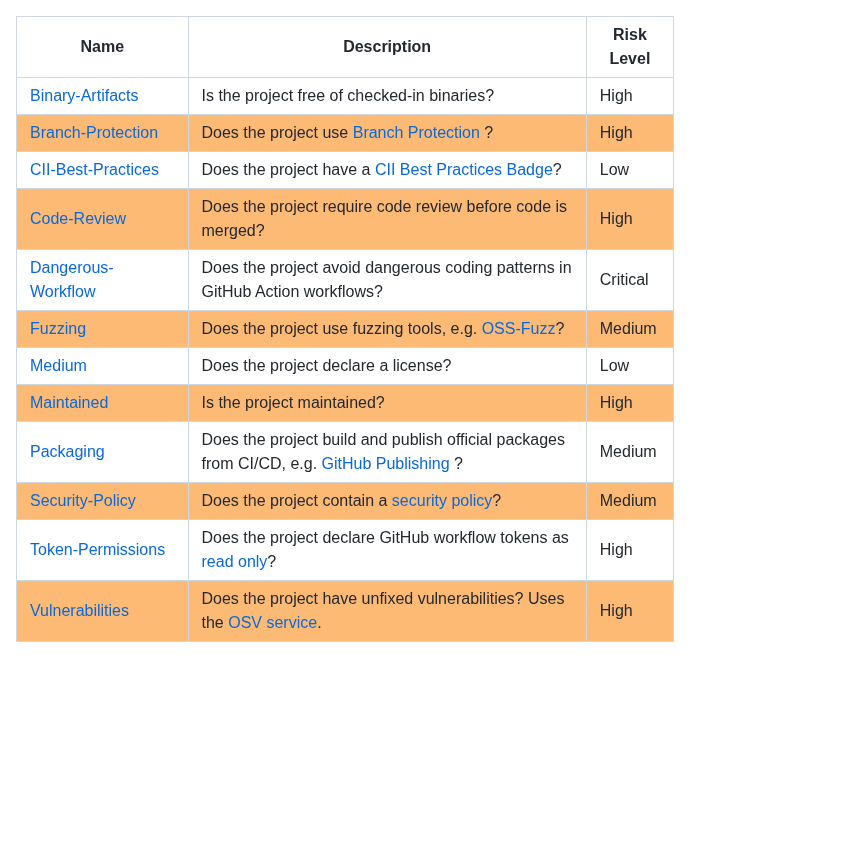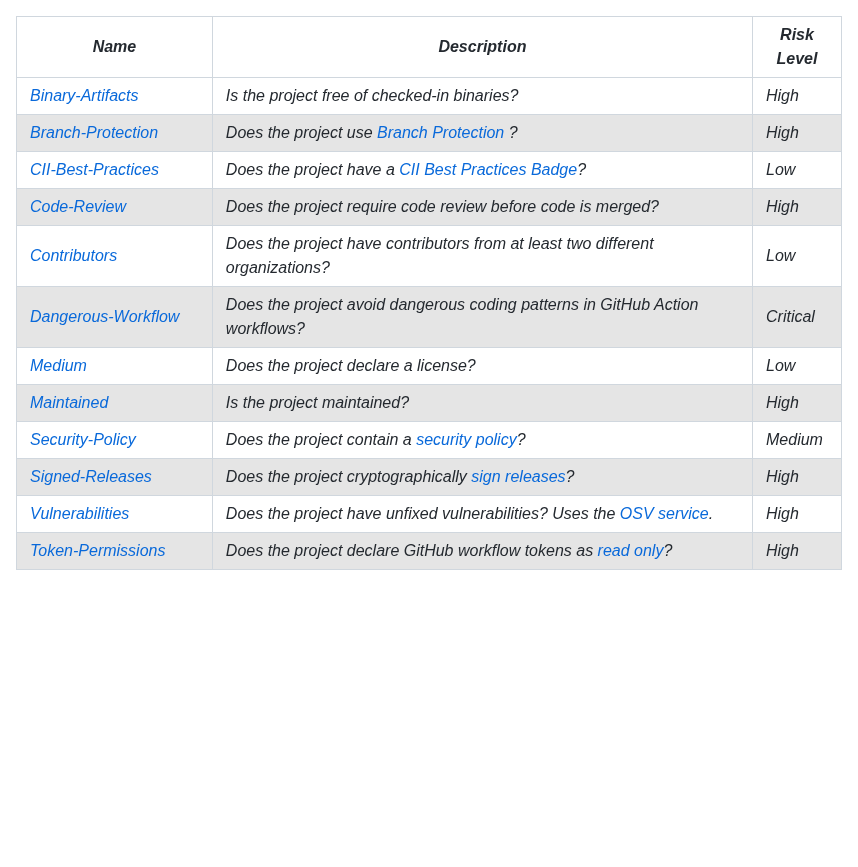--- a/index.html
+++ b/index.html
@@ -9,39 +9,38 @@
       margin: 0;
       padding: 16px;
       font-family: -apple-system, BlinkMacSystemFont, "Segoe UI", Helvetica, Arial, sans-serif;
       font-size: 16px;
       color: #24292f;
       line-height: 1.5;
       background: #ffffff;
     }
     table {
       border-collapse: collapse;
-      width: 826px;
+      width: 658px;
       display: block;
       overflow: auto;
-      font-style: italic;
     }
     th, td {
       padding: 6px 13px;
       border: 1px solid #d0d7de;
     }
     th {
       font-weight: 600;
       text-align: center;
       background: #ffffff;
     }
     tbody tr {
       background: #ffffff;
     }
     tbody tr:nth-child(2n) {
-      background: #e5e5e5;
+      background: #fdba74;
     }
     a {
       color: #0969da;
       text-decoration: none;
       text-align: center;
     }
     .col-name {
       width: 196px;
     }
     .col-desc {
@@ -78,53 +77,53 @@
         <td class="col-name"><a href="#">CII-Best-Practices</a></td>
         <td class="col-desc"><span>Does the project have a </span><a href="#">CII Best Practices Badge</a><span>?</span></td>
         <td class="col-risk">Low</td>
       </tr>
       <tr>
         <td class="col-name"><a href="#">Code-Review</a></td>
         <td class="col-desc"><span>Does the project require code review before code is merged?</span></td>
         <td class="col-risk">High</td>
       </tr>
       <tr>
-        <td class="col-name"><a href="#">Contributors</a></td>
-        <td class="col-desc"><span>Does the project have contributors from at least two different organizations?</span></td>
-        <td class="col-risk">Low</td>
-      </tr>
-      <tr>
         <td class="col-name"><a href="#">Dangerous-Workflow</a></td>
         <td class="col-desc"><span>Does the project avoid dangerous coding patterns in GitHub Action workflows?</span></td>
         <td class="col-risk">Critical</td>
+      </tr>
+      <tr>
+        <td class="col-name"><a href="#">Fuzzing</a></td>
+        <td class="col-desc"><span>Does the project use fuzzing tools, e.g. </span><a href="#">OSS-Fuzz</a><span>?</span></td>
+        <td class="col-risk">Medium</td>
       </tr>
       <tr>
         <td class="col-name"><a href="#">Medium</a></td>
         <td class="col-desc"><span>Does the project declare a license?</span></td>
         <td class="col-risk">Low</td>
       </tr>
       <tr>
         <td class="col-name"><a href="#">Maintained</a></td>
         <td class="col-desc"><span>Is the project maintained?</span></td>
         <td class="col-risk">High</td>
       </tr>
       <tr>
+        <td class="col-name"><a href="#">Packaging</a></td>
+        <td class="col-desc"><span>Does the project build and publish official packages from CI/CD, e.g. </span><a href="#">GitHub Publishing</a><span> ?</span></td>
+        <td class="col-risk">Medium</td>
+      </tr>
+      <tr>
         <td class="col-name"><a href="#">Security-Policy</a></td>
         <td class="col-desc"><span>Does the project contain a </span><a href="#">security policy</a><span>?</span></td>
         <td class="col-risk">Medium</td>
       </tr>
       <tr>
-        <td class="col-name"><a href="#">Signed-Releases</a></td>
-        <td class="col-desc"><span>Does the project cryptographically </span><a href="#">sign releases</a><span>?</span></td>
+        <td class="col-name"><a href="#">Token-Permissions</a></td>
+        <td class="col-desc"><span>Does the project declare GitHub workflow tokens as </span><a href="#">read only</a><span>?</span></td>
         <td class="col-risk">High</td>
       </tr>
       <tr>
         <td class="col-name"><a href="#">Vulnerabilities</a></td>
         <td class="col-desc"><span>Does the project have unfixed vulnerabilities? Uses the </span><a href="#">OSV service</a><span>.</span></td>
         <td class="col-risk">High</td>
       </tr>
-      <tr>
-        <td class="col-name"><a href="#">Token-Permissions</a></td>
-        <td class="col-desc"><span>Does the project declare GitHub workflow tokens as </span><a href="#">read only</a><span>?</span></td>
-        <td class="col-risk">High</td>
-      </tr>
     </tbody>
 </table>
 
 </body></html>

